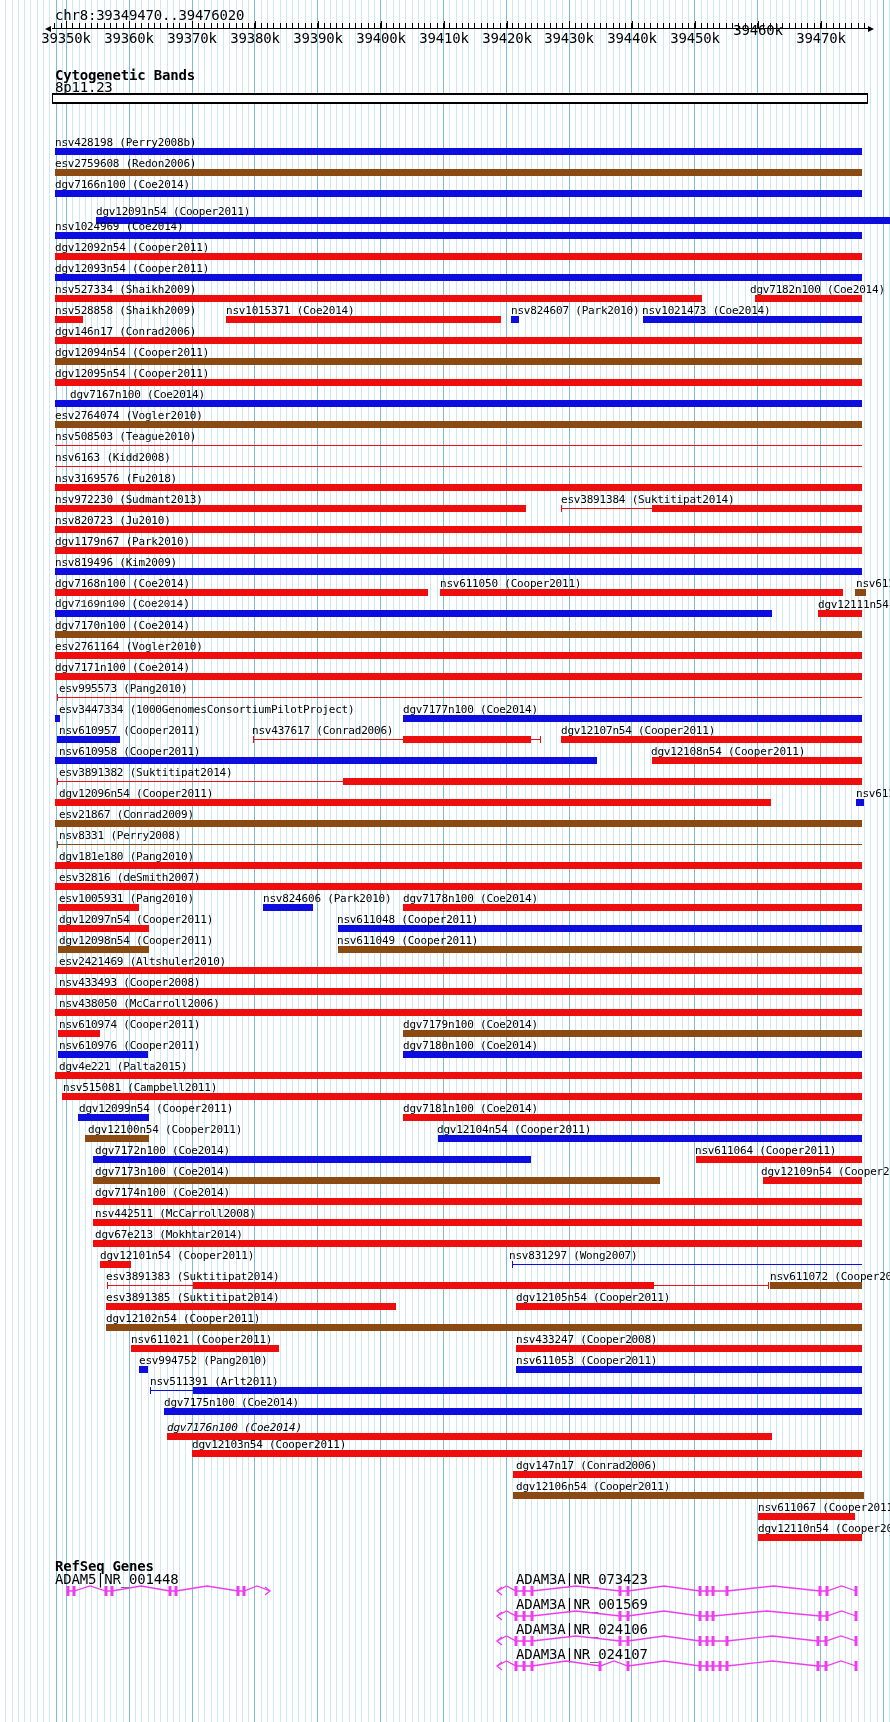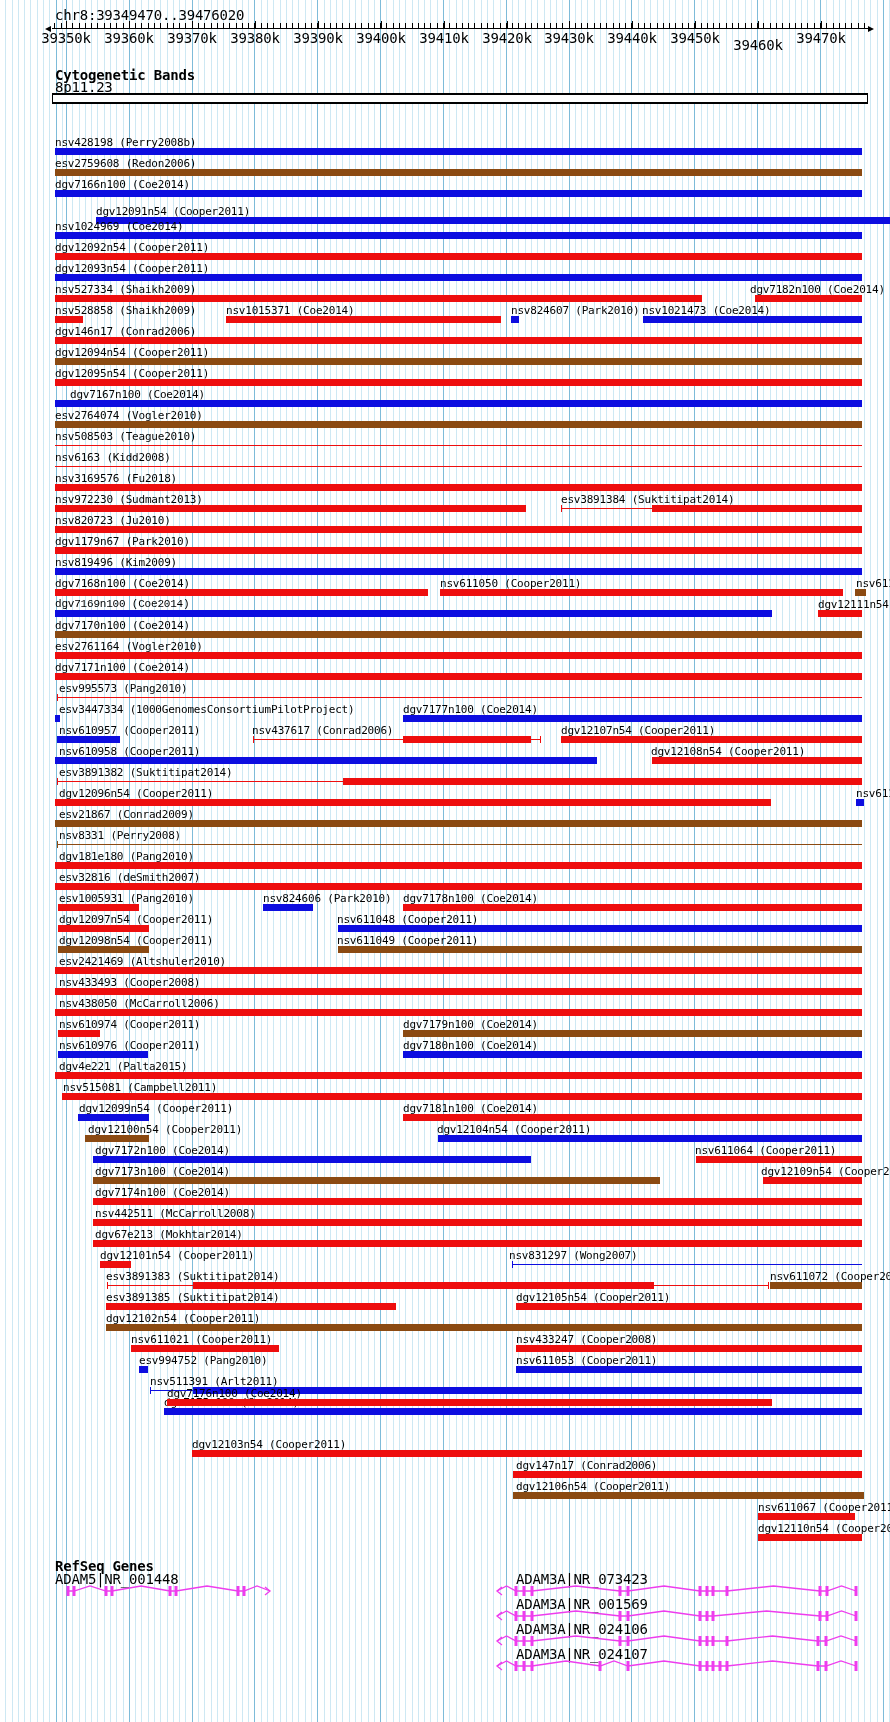--- a/index.html
+++ b/index.html
@@ -54,21 +54,21 @@
       <div class="txt" style="left: 444px; top: 32px; transform: translateX(-50%);">39410k</div>
       <div class="rline" style="left: 507px; top: 21px; width: 1px; height: 7px;"></div>
       <div class="txt" style="left: 507px; top: 32px; transform: translateX(-50%);">39420k</div>
       <div class="rline" style="left: 569px; top: 21px; width: 1px; height: 7px;"></div>
       <div class="txt" style="left: 569px; top: 32px; transform: translateX(-50%);">39430k</div>
       <div class="rline" style="left: 632px; top: 21px; width: 1px; height: 7px;"></div>
       <div class="txt" style="left: 632px; top: 32px; transform: translateX(-50%);">39440k</div>
       <div class="rline" style="left: 695px; top: 21px; width: 1px; height: 7px;"></div>
       <div class="txt" style="left: 695px; top: 32px; transform: translateX(-50%);">39450k</div>
       <div class="rline" style="left: 758px; top: 21px; width: 1px; height: 7px;"></div>
-      <div class="txt" style="left: 758px; top: 39px; transform: translateX(-50%);">39460k</div>
+      <div class="txt" style="left: 758px; top: 24px; transform: translateX(-50%);">39460k</div>
       <div class="rline" style="left: 821px; top: 21px; width: 1px; height: 7px;"></div>
       <div class="txt" style="left: 821px; top: 32px; transform: translateX(-50%);">39470k</div>
     </div>
 
   <div class="txt bold" style="left:55px;top:69px;">Cytogenetic Bands</div>
   <div class="txt" style="left:55px;top:81px;">8p11.23</div>
   <div class="band" style="left:52px;top:93px;width:816px;height:11px;"></div>
 
   <div id="dgv-track">
       <div class="row" style="top: 137px;">
@@ -381,21 +381,21 @@
       <div class="row" style="top: 1376px;">
         <span class="rlabel" style="left: 150px;">nsv511391 (Arlt2011)</span>
         <div class="bar thin" style="left: 150px; width: 43px; background: rgb(13, 13, 224);"></div>
         <div class="btick" style="left: 150px; background: rgb(13, 13, 224);"></div>
         <div class="bar" style="left: 193px; width: 669px; background: rgb(13, 13, 224);"></div>
       </div>
       <div class="row" style="top: 1397px;">
         <span class="rlabel" style="left: 164px;">dgv7175n100 (Coe2014)</span>
         <div class="bar" style="left: 164px; width: 698px; background: rgb(13, 13, 224);"></div>
       </div>
-      <div class="row" style="top: 1388px;">
+      <div class="row" style="top: 1422px; font-style: italic;">
         <span class="rlabel" style="left: 167px;">dgv7176n100 (Coe2014)</span>
         <div class="bar" style="left: 167px; width: 605px; background: rgb(238, 14, 14);"></div>
       </div>
       <div class="row" style="top: 1439px;">
         <span class="rlabel" style="left: 192px;">dgv12103n54 (Cooper2011)</span>
         <div class="bar" style="left: 192px; width: 670px; background: rgb(238, 14, 14);"></div>
       </div>
       <div class="row" style="top: 1460px;">
         <span class="rlabel" style="left: 516px;">dgv147n17 (Conrad2006)</span>
         <div class="bar" style="left: 513px; width: 349px; background: rgb(238, 14, 14);"></div>

